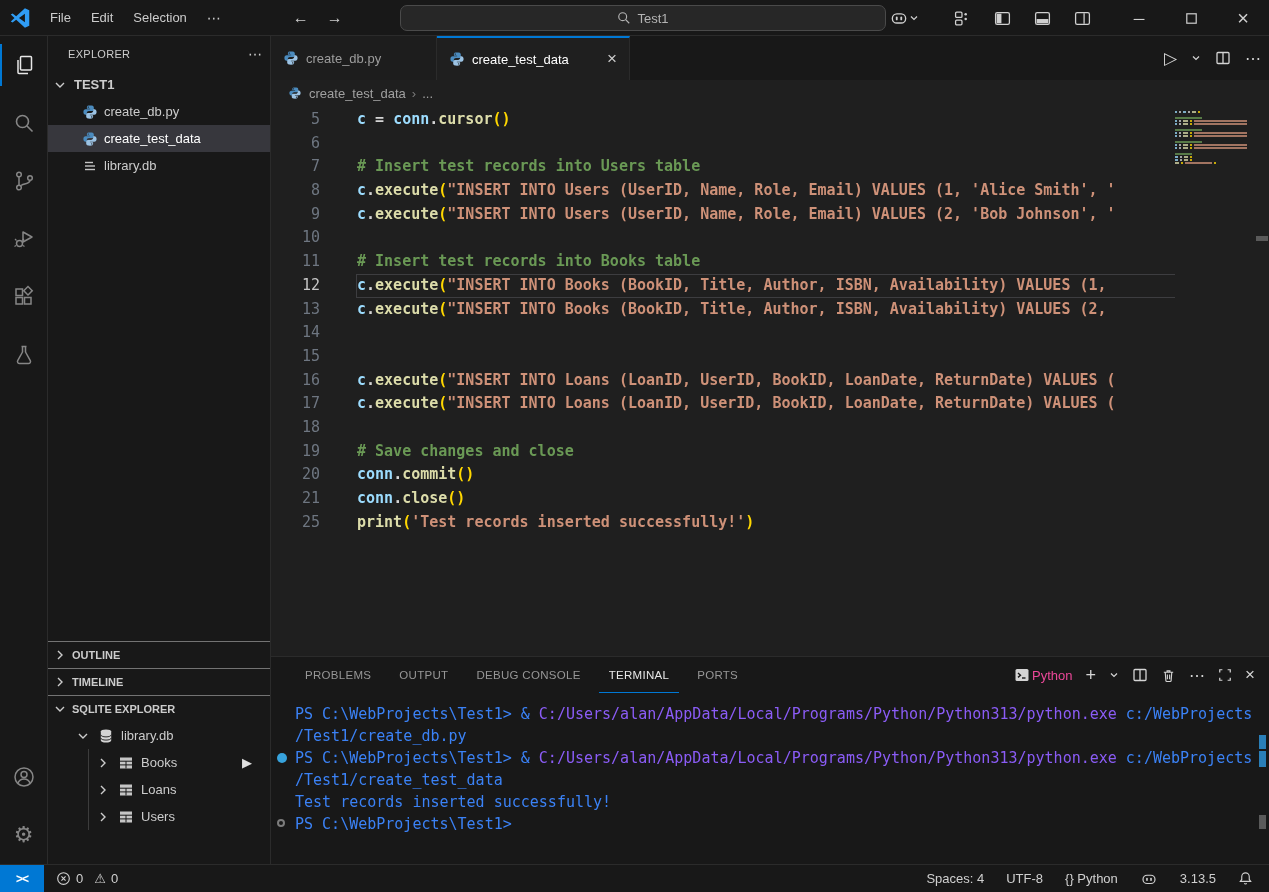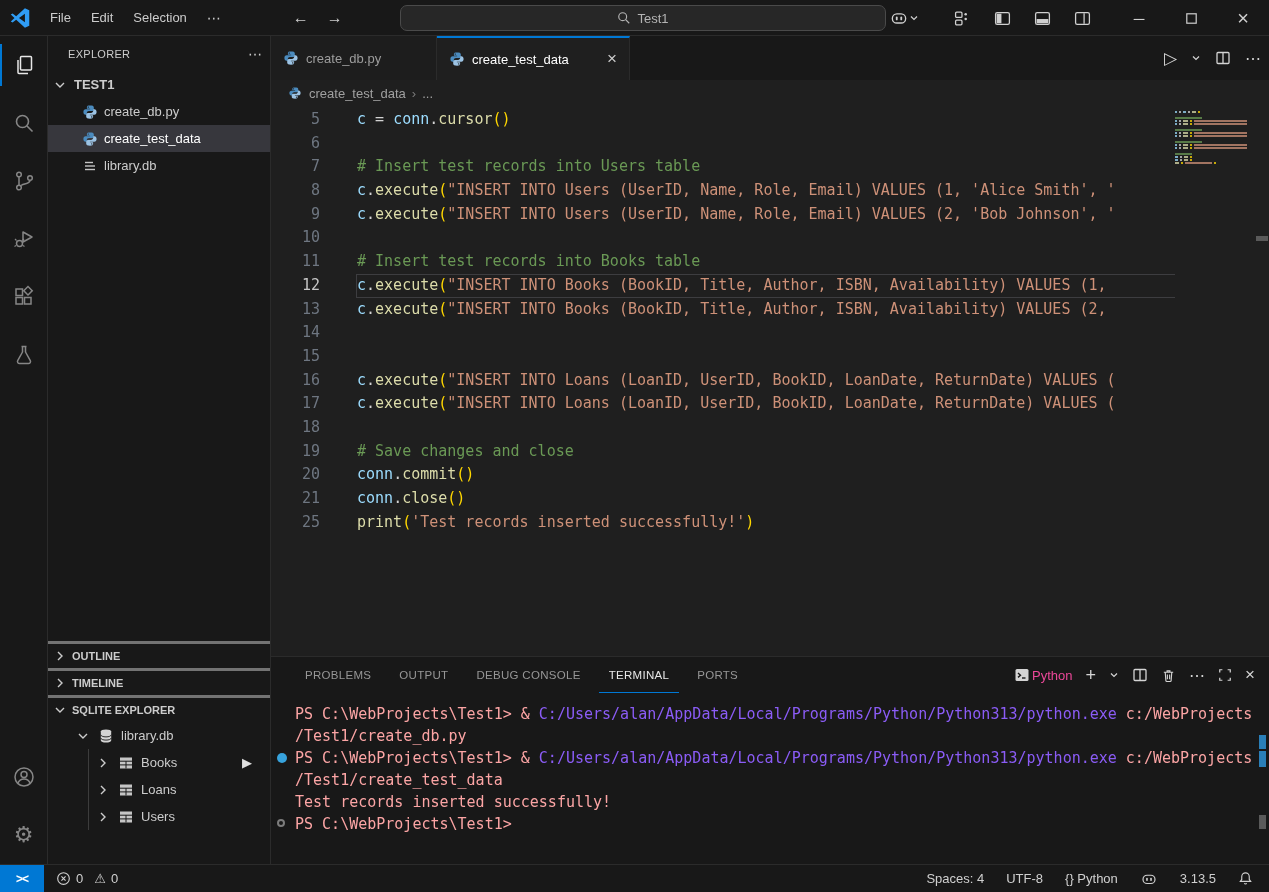--- a/index.html
+++ b/index.html
@@ -39,21 +39,21 @@
   .sidebar { width:223px; background:#181818; border-right:1px solid #2b2b2b; position:relative; font-size:13px; }
   .sb-header { height:35px; display:flex; align-items:center; padding:0 8px 0 20px; }
   .sb-header .lbl { font-size:11px; color:#cccccc; letter-spacing:0.3px; }
   .sb-header .more { margin-left:auto; color:#cccccc; font-size:14px; }
   .tree-row { height:27px; display:flex; align-items:center; gap:6px; color:#cccccc; }
   .tree-row.root { font-weight:bold; padding-left:4px; font-size:13px; }
   .tree-row.file { padding-left:34px; }
   .tree-row.selected { background:#37373d; color:#ffffff; }
   .sb-bottom { position:absolute; left:0; right:0; bottom:0; }
   .sect-header { height:27px; display:flex; align-items:center; gap:4px; padding-left:4px;
-    border-top:3px solid #737373; font-size:11px; font-weight:bold; color:#cccccc; }
+    border-top:1px solid #737373; font-size:11px; font-weight:bold; color:#cccccc; }
   .sq-row { height:27px; display:flex; align-items:center; gap:7px; position:relative; }
   .sq-db { padding-left:27px; }
   .sq-table { padding-left:47px; }
   .sq-guide { position:absolute; left:40px; top:0; bottom:0; width:1px; background:#3c3c3c; }
   .sq-play { margin-left:auto; margin-right:18px; color:#e0e0e0; font-size:13px; }
   .sb-filler { height:34px; }
 
   
   .editorgroup { width:998px; display:flex; flex-direction:column; background:#1f1f1f; }
   .tabbar { height:44px; background:#181818; display:flex; position:relative; }
@@ -65,26 +65,26 @@
   .editor-actions { position:absolute; right:8px; top:0; height:44px; display:flex; align-items:center; gap:14px; color:#d4d4d4; }
   .breadcrumbs { height:26px; display:flex; align-items:center; gap:6px; padding-left:16px;
     font-size:13px; color:#a0a0a0; background:#1f1f1f; }
 
   .code-wrap { position:relative; height:550px; overflow:hidden; background:#1f1f1f;
     font-family:"DejaVu Sans Mono", monospace; font-size:15px; }
   .code-lines { padding-top:2px; }
   .code-line { position:relative; height:23.7px; line-height:23.7px; white-space:pre; display:flex; }
   .ln { width:49px; text-align:right; color:#6e7681; flex:none; }
   .code-line.current .ln { color:#c6c6c6; }
-  .code-text { margin-left:37px; white-space:pre; }
+  .code-text { margin-left:37px; white-space:pre;font-weight:bold; }
   .code-line.current::after { content:''; position:absolute; left:85px; width:819px; top:0; bottom:0;
     border:1px solid #3d3d40; pointer-events:none; }
   .tk-v { color:#9CDCFE; } .tk-f { color:#DCDCAA; } .tk-o { color:#D4D4D4; }
   .tk-b { color:#FFD700; } .tk-s { color:#CE9178; } .tk-c { color:#6A9955; }
-  .tk-w { color:#fca5a5; } .tk-y { color:#8b5cf6; }
+  .tk-w { color:#3b82f6; } .tk-y { color:#8b5cf6; }
 
   .minimap { position:absolute; top:0; right:14px; width:80px; bottom:0; background:#1f1f1f; }
   .mm-rows { padding-top:5px; }
   .mm-row { height:2px; margin-bottom:1px; display:flex; gap:2px; opacity:0.75; overflow:hidden; }
   .mm-seg { height:2px; flex:none; }
   .overview-ruler { position:absolute; top:0; right:0; width:14px; bottom:0; }
   .ovr-mark { position:absolute; left:1px; right:1px; height:5px; background:#5a5a5a; }
 
   
   .panel { height:208px; background:#181818; border-top:1px solid #2b2b2b; position:relative; }

